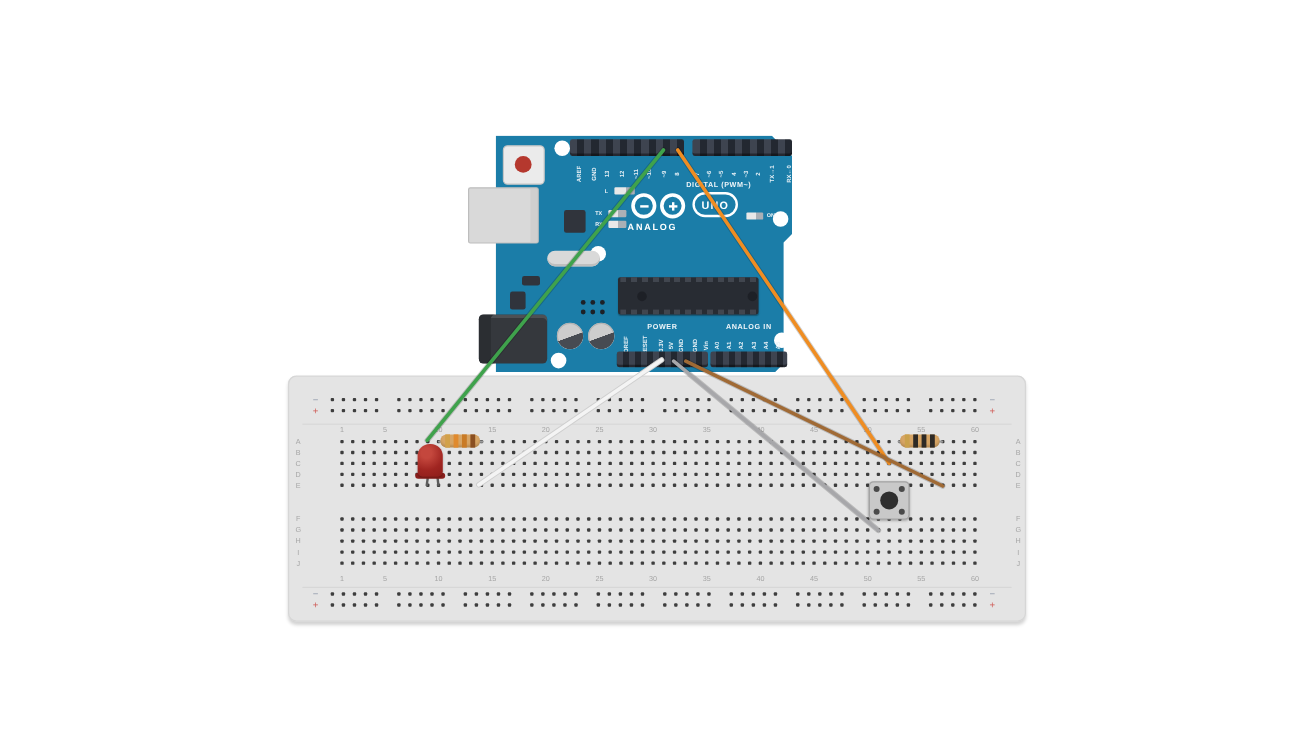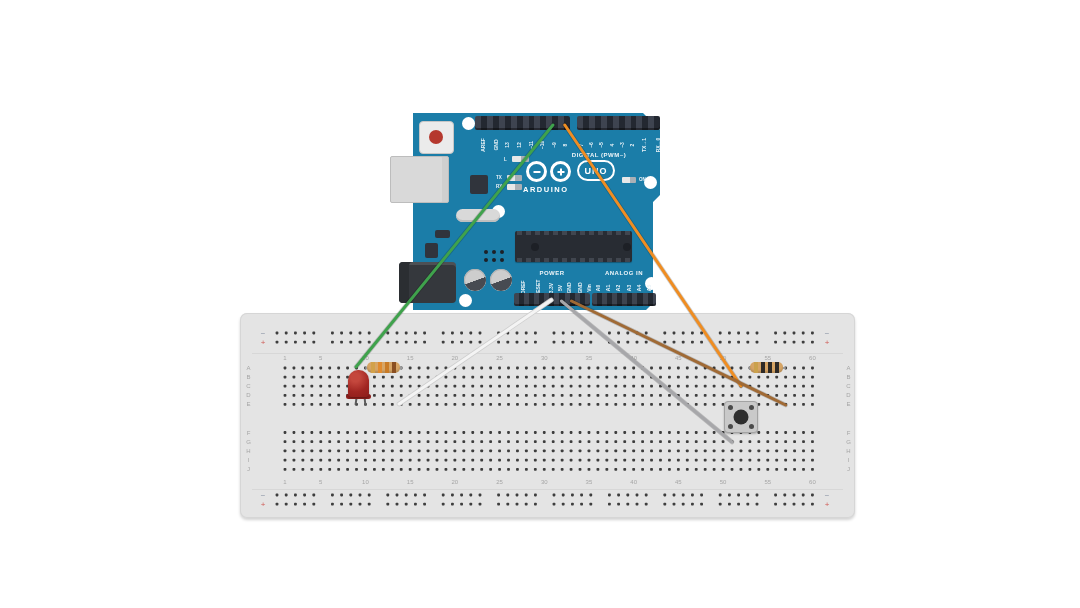--- a/index.html
+++ b/index.html
@@ -972,21 +972,21 @@
     <div class="ledrect abs" style="left:209px;top:64px;width:14px"></div>
     <div class="tinylbl abs" style="left:226px;top:64px">ON</div>
 
     <div class="ring abs" style="left:113px;top:48px">
         <i></i>
       </div>
     <div class="ring abs" style="left:137px;top:48px">
         <i></i>
         <i class="v"></i>
       </div>
-    <div id="brand" class="abs" style="left:110px;top:72px">ARDUINO</div>
+    <div id="brand" class="abs" style="left:110px;top:72px">ANALOG</div>
     <div id="uno-badge" class="abs" style="left:164px;top:47px">UNO</div>
 
     <div class="abs" style="left:43px;top:96px;width:44px;height:13px;background:#d9d9d9;border-radius:7px;box-shadow:inset 0 -2px 0 #bfbfbf;"></div>
     <div class="smd abs" style="left:57px;top:62px;width:18px;height:19px"></div>
     <div class="smd abs" style="left:22px;top:117px;width:15px;height:8px"></div>
     <div class="smd abs" style="left:12px;top:130px;width:13px;height:15px"></div>
     <div class="abs" style="left:69px;top:135px;width:26px;height:16px">
       <div class="icsp-dot abs" style="left:2px;top:2px"></div>
         <div class="icsp-dot abs" style="left:10px;top:2px"></div>
         <div class="icsp-dot abs" style="left:18px;top:2px"></div>

